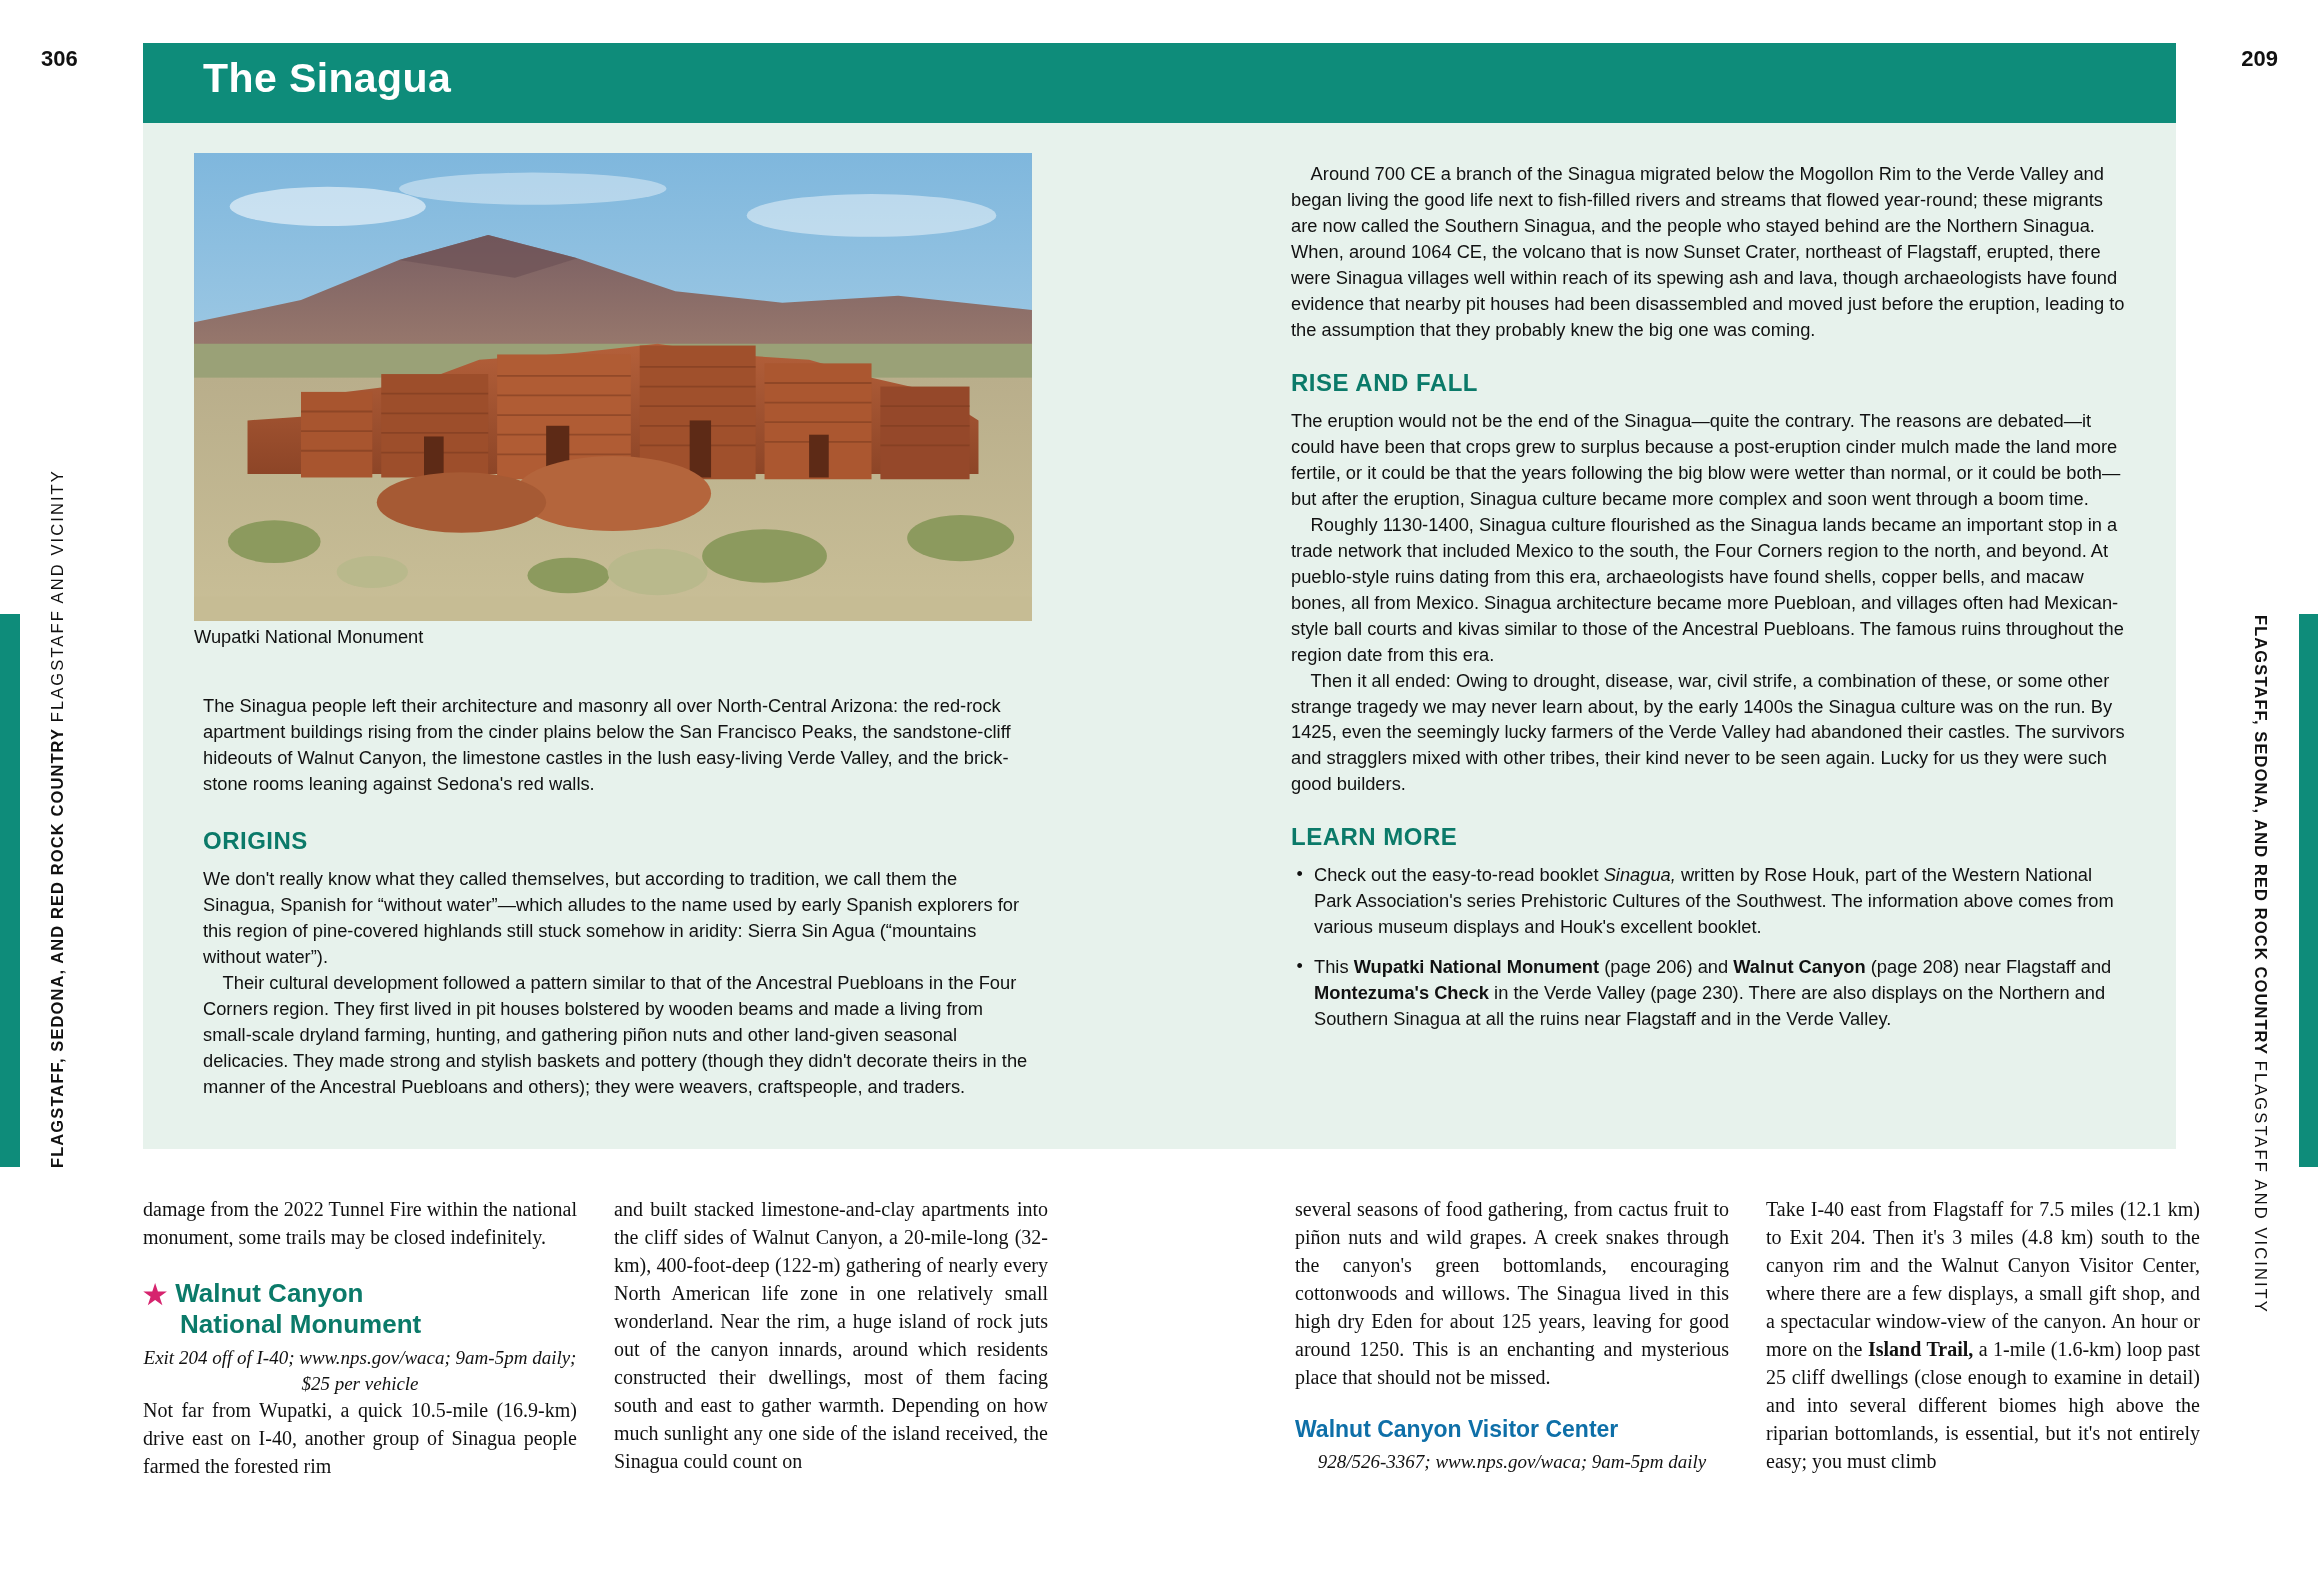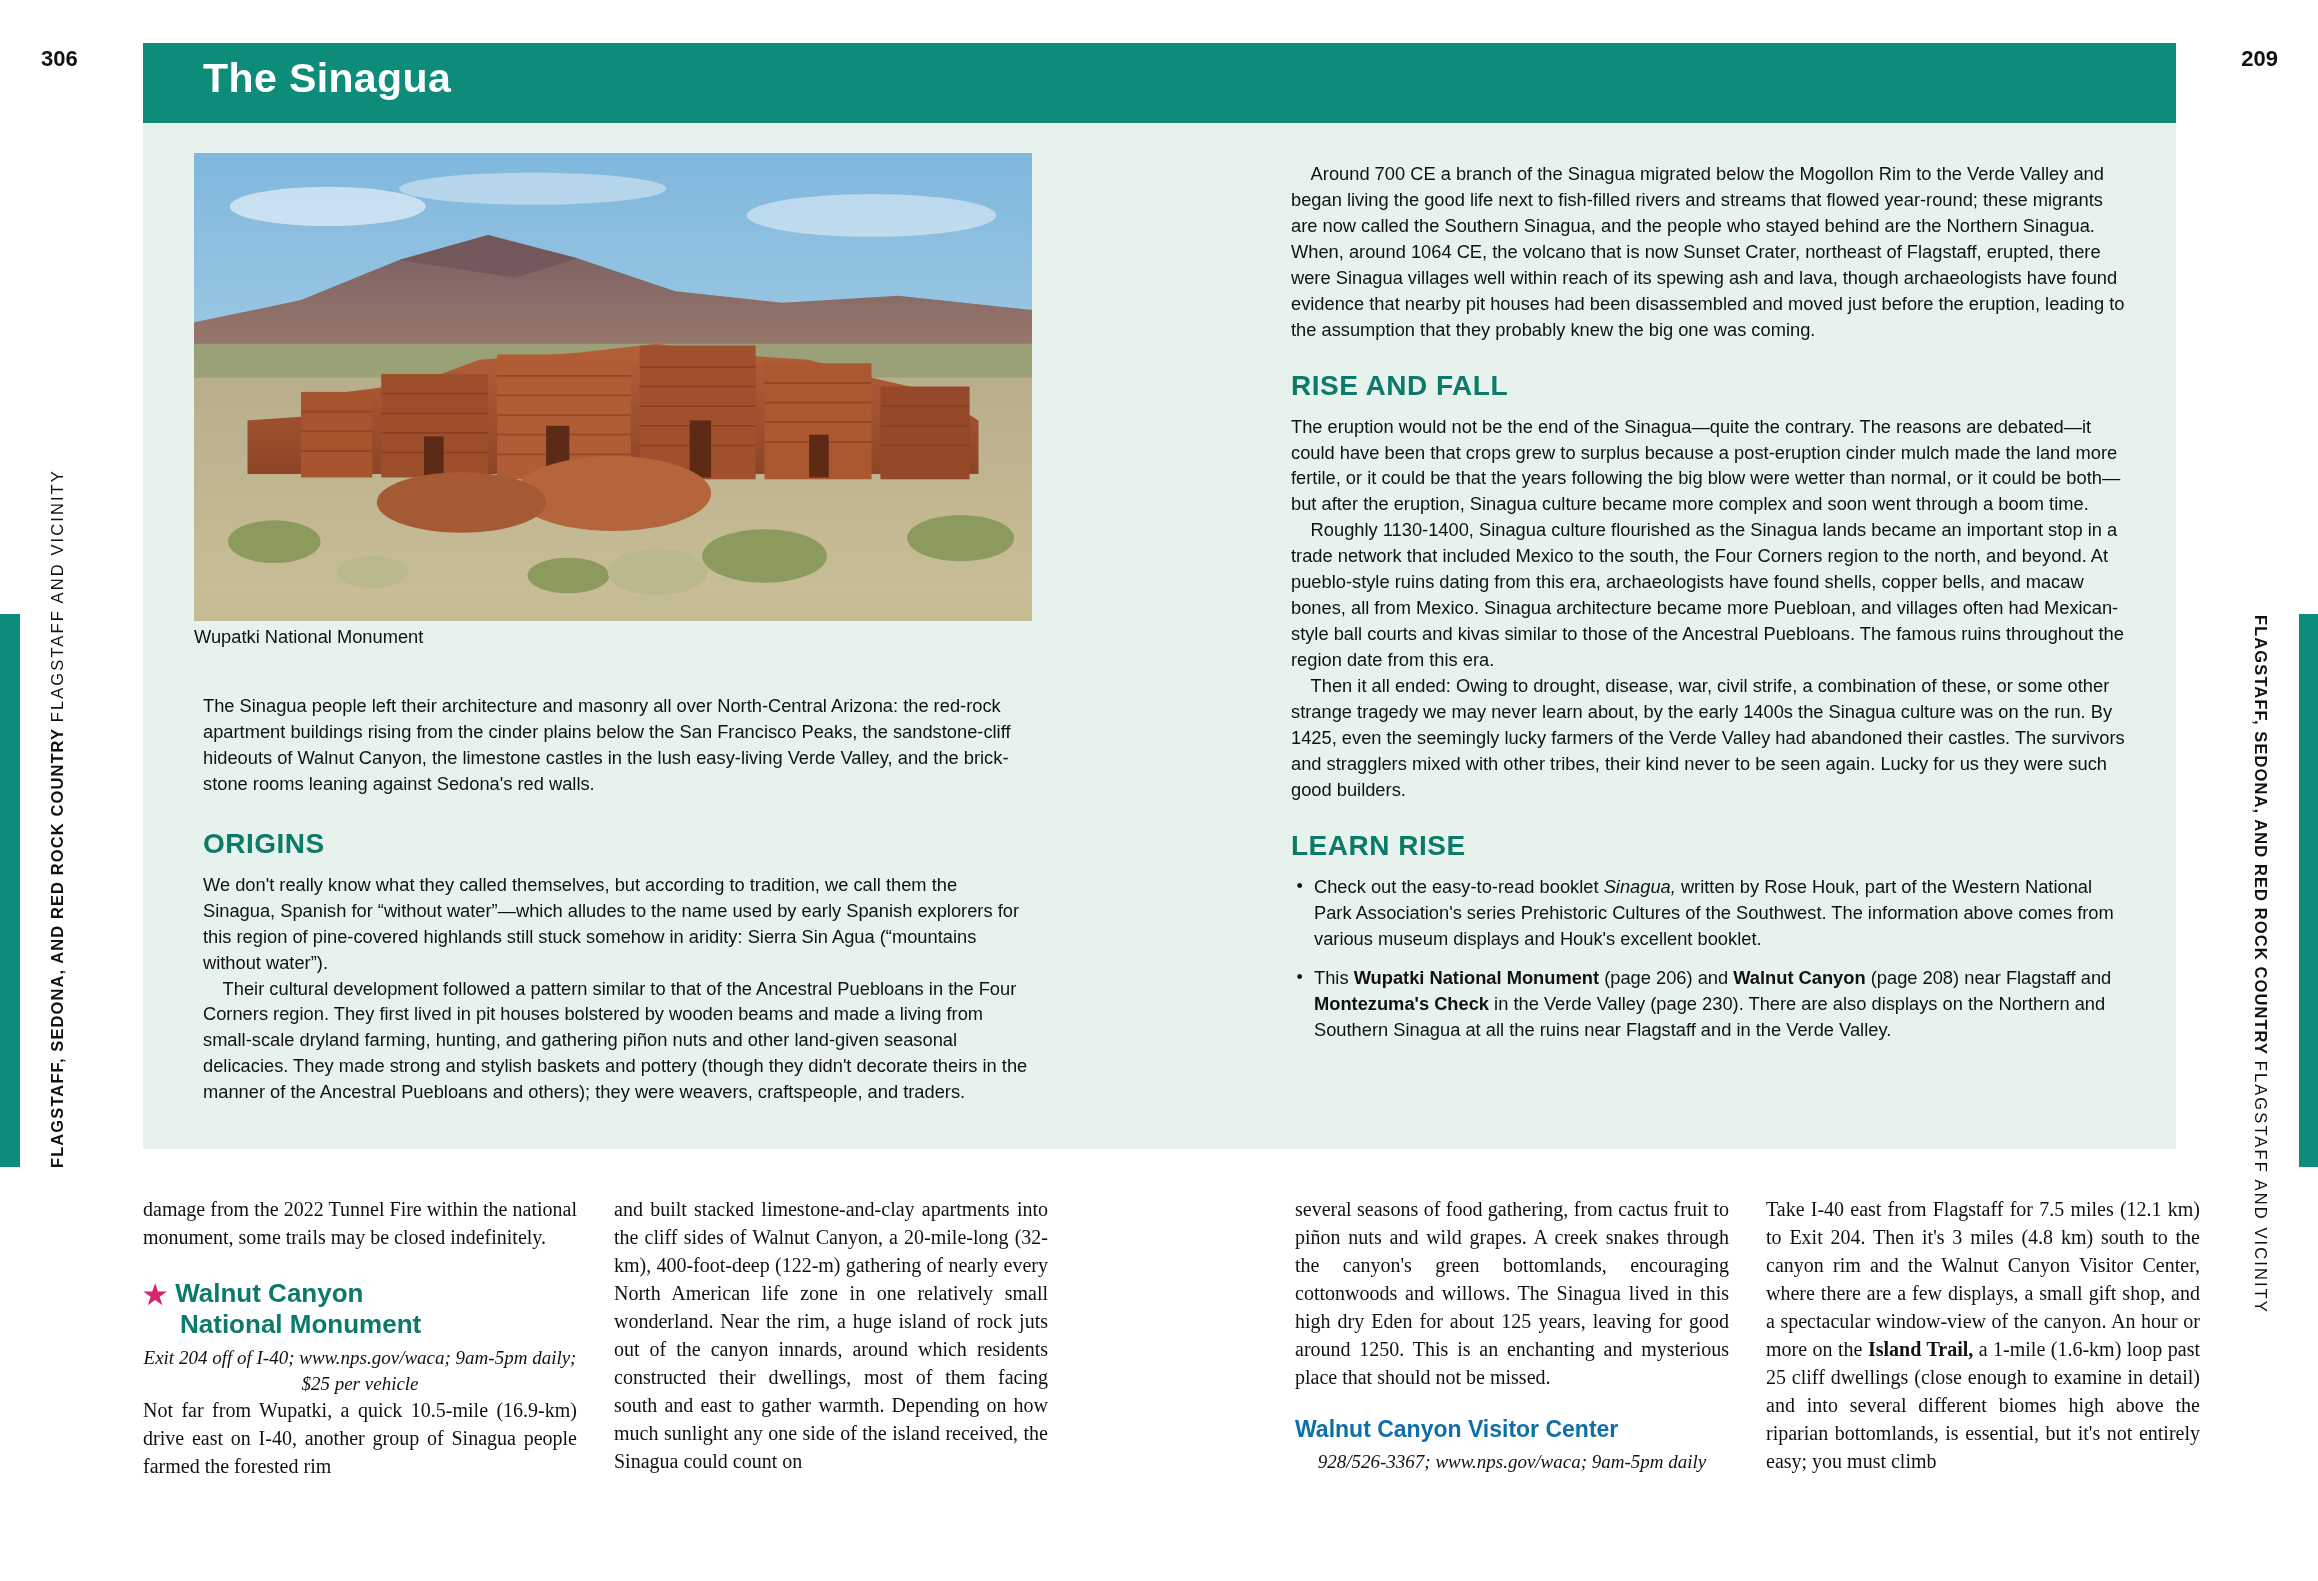--- a/index.html
+++ b/index.html
@@ -96,21 +96,21 @@
     line-height:1.42;
     color:#111;
     text-align:left;
   }
   #sb-col-left  { left:203px;  top:693px;  width:829px; }
   #sb-col-right { left:1291px; top:161px;  width:834px; }
 
   .sb-col p { margin:0 0 0 0; text-indent:0; }
   .sb-col p.indent { text-indent:19.6px; }
   .sb-h {
-    font-size:28px;
+    font-size:24px;
     font-weight:bold;
     letter-spacing:0.5px;
     color:#0b7a69;
     margin:23px 0 8px 0;
   }
   .sb-h.first { margin-top:27px; }
 
   ul.sb-list { margin:5.4px 0 0 0; padding:0; list-style:none; }
   ul.sb-list li {
     position:relative;
@@ -300,21 +300,21 @@
   <p>We don't really know what they called themselves, but according to tradition, we call them the Sinagua, Spanish for “without water”—which alludes to the name used by early Spanish explorers for this region of pine-covered highlands still stuck somehow in aridity: Sierra Sin Agua (“mountains without water”).</p>
   <p class="indent">Their cultural development followed a pattern similar to that of the Ancestral Puebloans in the Four Corners region. They first lived in pit houses bolstered by wooden beams and made a living from small-scale dryland farming, hunting, and gathering piñon nuts and other land-given seasonal delicacies. They made strong and stylish baskets and pottery (though they didn't decorate theirs in the manner of the Ancestral Puebloans and others); they were weavers, craftspeople, and traders.</p>
 </div>
 
 <div class="sb-col" id="sb-col-right">
   <p class="indent">Around 700 CE a branch of the Sinagua migrated below the Mogollon Rim to the Verde Valley and began living the good life next to fish-filled rivers and streams that flowed year-round; these migrants are now called the Southern Sinagua, and the people who stayed behind are the Northern Sinagua. When, around 1064 CE, the volcano that is now Sunset Crater, northeast of Flagstaff, erupted, there were Sinagua villages well within reach of its spewing ash and lava, though archaeologists have found evidence that nearby pit houses had been disassembled and moved just before the eruption, leading to the assumption that they probably knew the big one was coming.</p>
   <div class="sb-h">RISE AND FALL</div>
   <p>The eruption would not be the end of the Sinagua—quite the contrary. The reasons are debated—it could have been that crops grew to surplus because a post-eruption cinder mulch made the land more fertile, or it could be that the years following the big blow were wetter than normal, or it could be both—but after the eruption, Sinagua culture became more complex and soon went through a boom time.</p>
   <p class="indent">Roughly 1130-1400, Sinagua culture flourished as the Sinagua lands became an important stop in a trade network that included Mexico to the south, the Four Corners region to the north, and beyond. At pueblo-style ruins dating from this era, archaeologists have found shells, copper bells, and macaw bones, all from Mexico. Sinagua architecture became more Puebloan, and villages often had Mexican-style ball courts and kivas similar to those of the Ancestral Puebloans. The famous ruins throughout the region date from this era.</p>
   <p class="indent">Then it all ended: Owing to drought, disease, war, civil strife, a combination of these, or some other strange tragedy we may never learn about, by the early 1400s the Sinagua culture was on the run. By 1425, even the seemingly lucky farmers of the Verde Valley had abandoned their castles. The survivors and stragglers mixed with other tribes, their kind never to be seen again. Lucky for us they were such good builders.</p>
-  <div class="sb-h">LEARN RISE</div>
+  <div class="sb-h">LEARN MORE</div>
   <ul class="sb-list" id="learn-more-list">
       <li><span>Check out the easy-to-read booklet </span><span class="i">Sinagua,</span><span> written by Rose Houk, part of the Western National Park Association's series Prehistoric Cultures of the Southwest. The information above comes from various museum displays and Houk's excellent booklet.</span></li>
       <li><span>This </span><span class="b">Wupatki National Monument</span><span> (page 206) and </span><span class="b">Walnut Canyon</span><span> (page 208) near Flagstaff and </span><span class="b">Montezuma's Check</span><span> in the Verde Valley (page 230). There are also displays on the Northern and Southern Sinagua at all the ruins near Flagstaff and in the Verde Valley.</span></li>
     </ul>
 </div>
 
 <div class="body-col" id="body-col-1">
   <p>damage from the 2022 Tunnel Fire within the national monument, some trails may be closed indefinitely.</p>
   <div class="poi-head">
     <span class="head-star">★</span><span>Walnut Canyon</span>

